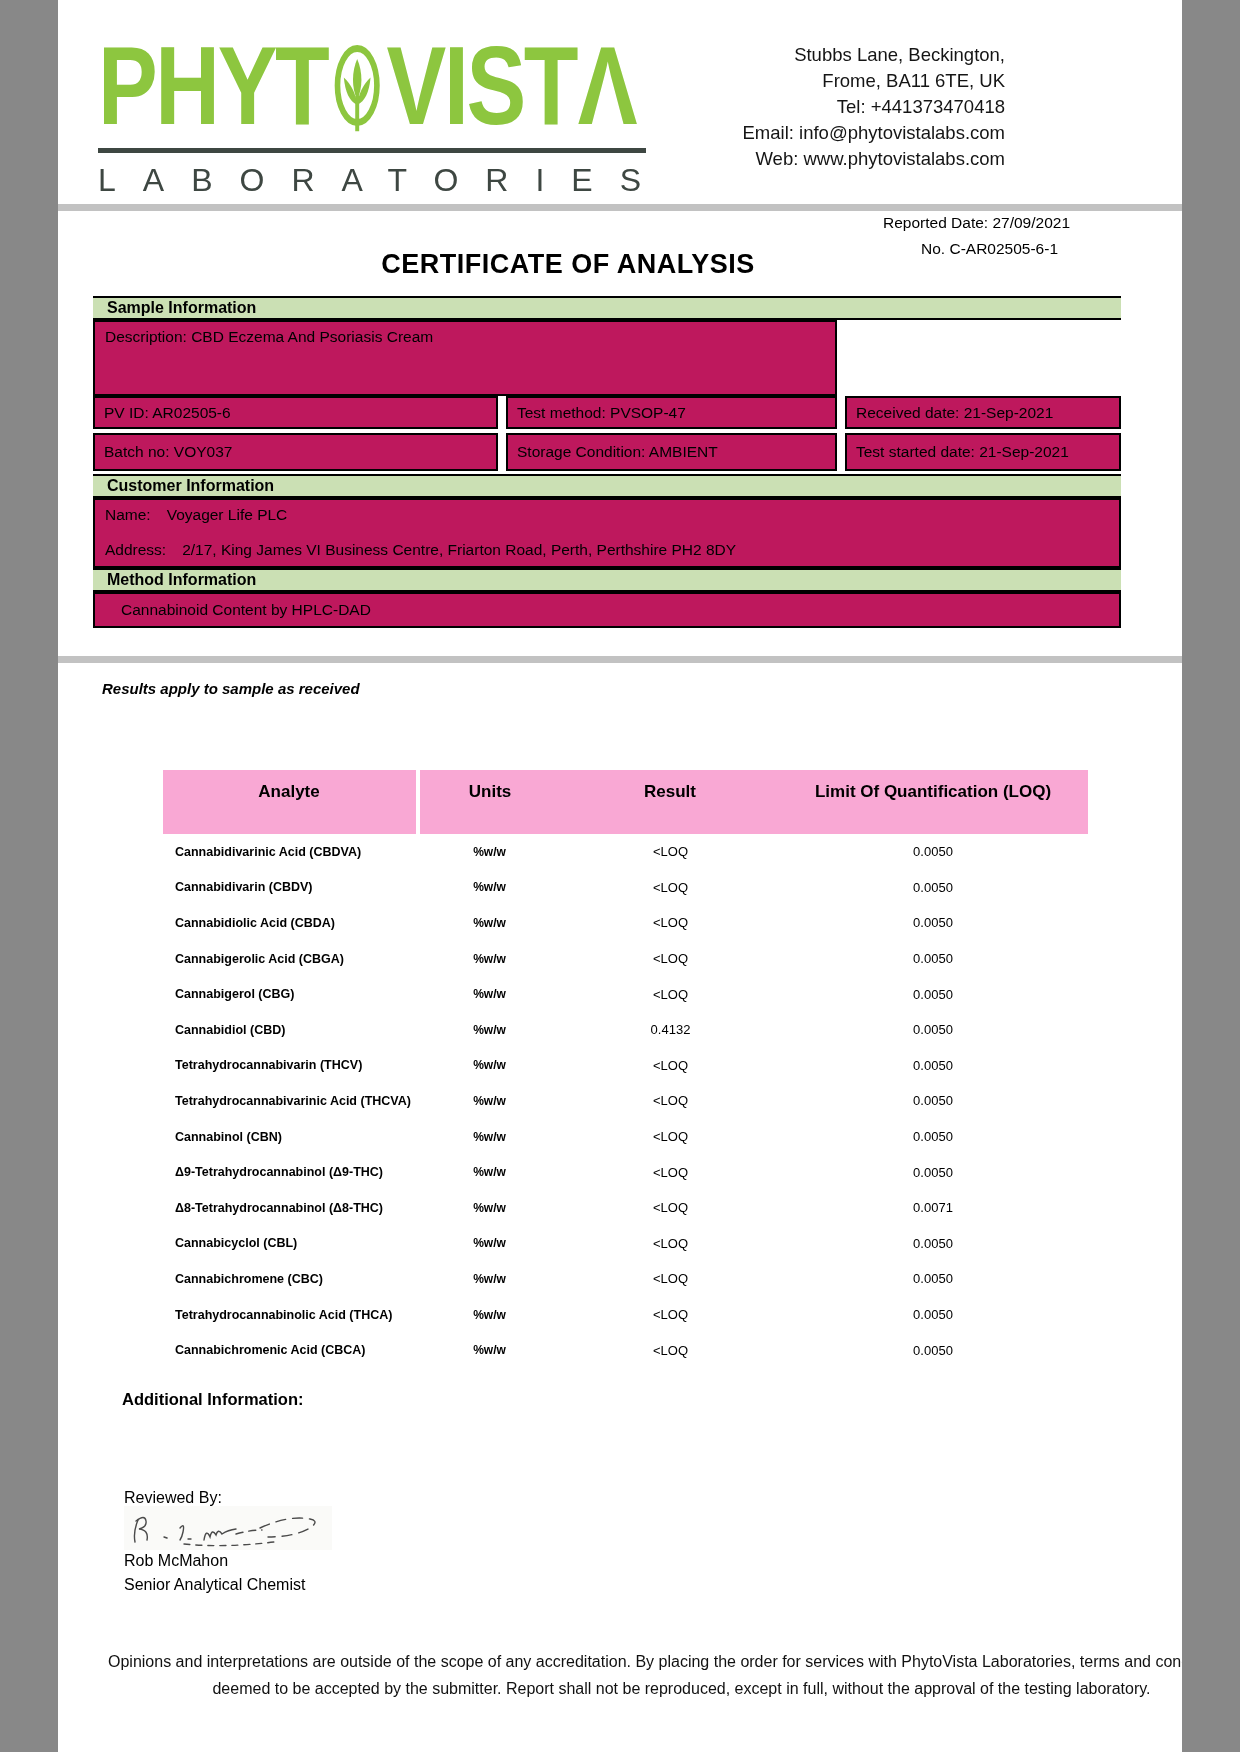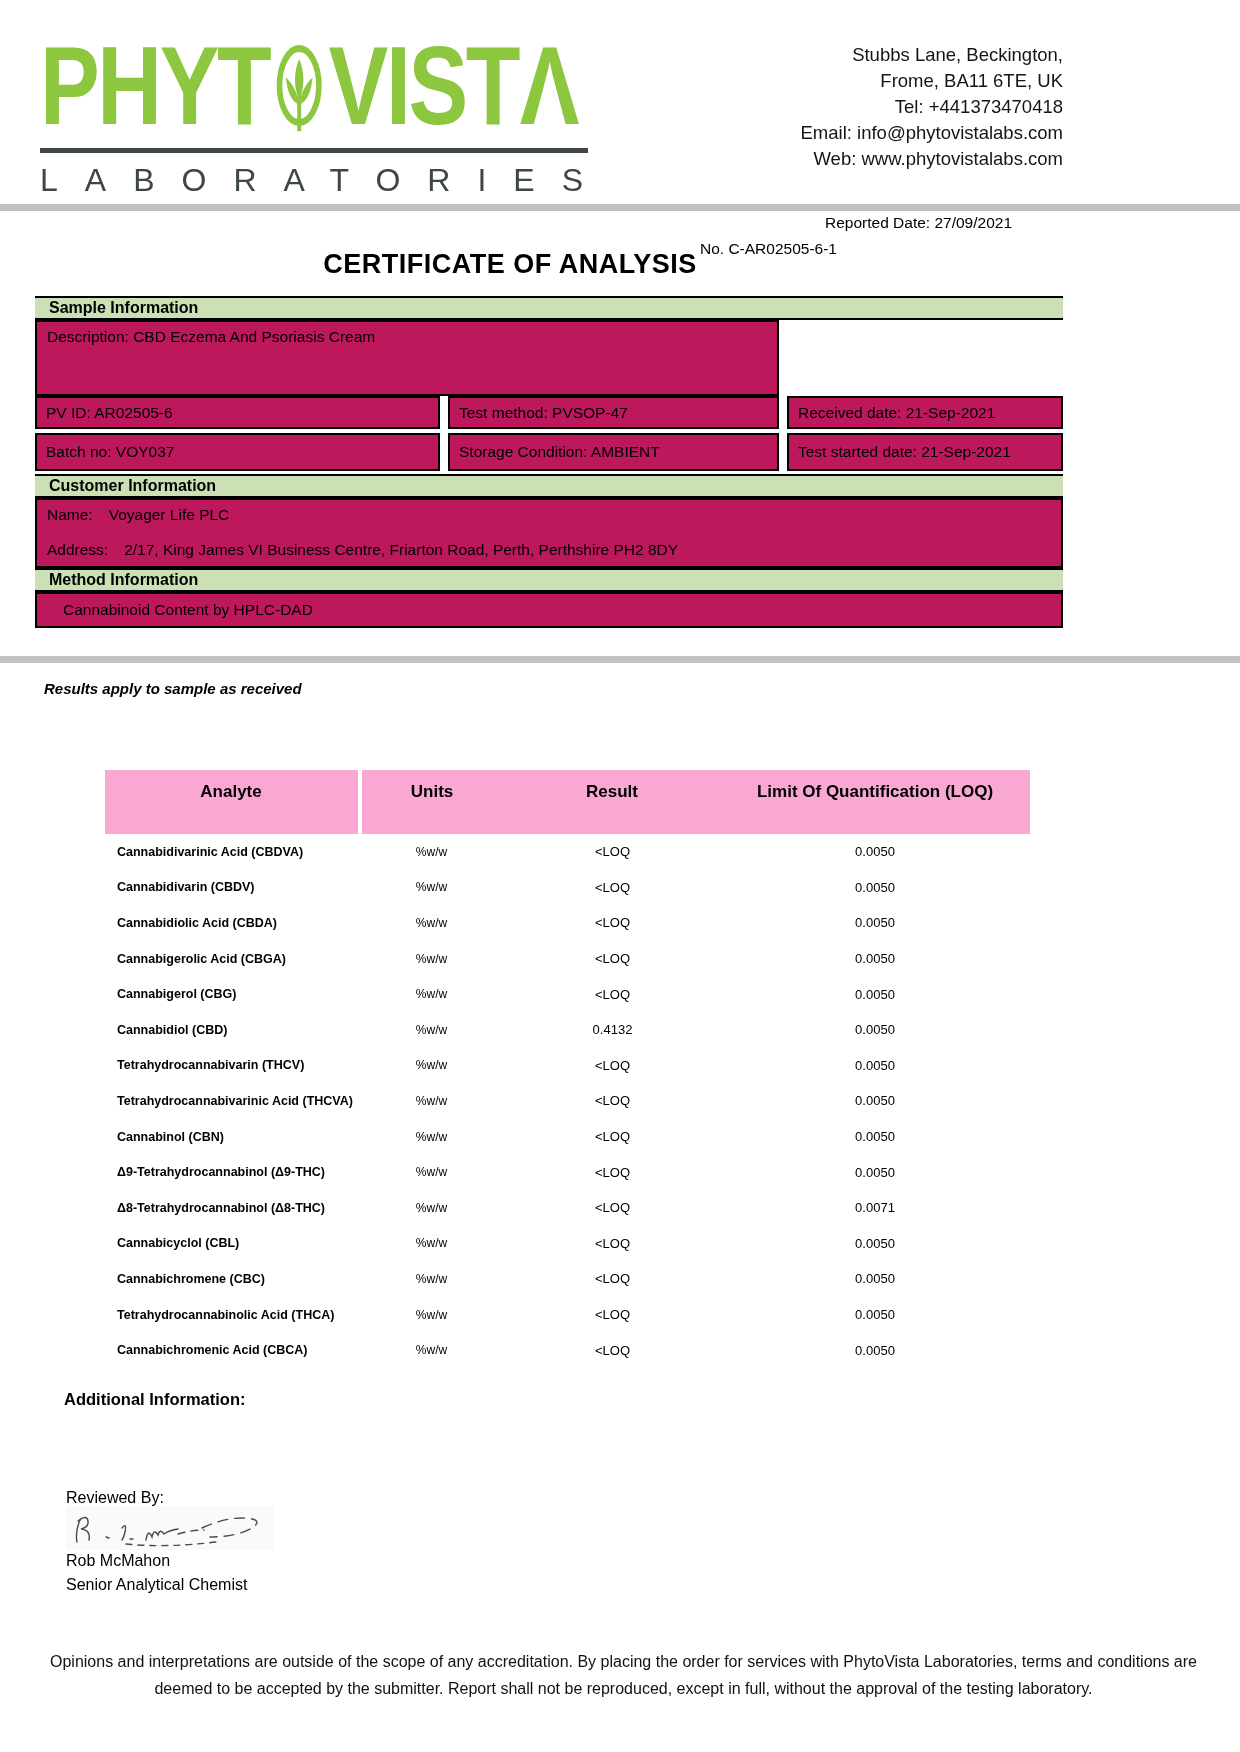--- a/index.html
+++ b/index.html
@@ -1,35 +1,35 @@
 <!DOCTYPE html>
 <html><head>
 <meta charset="utf-8">
 <style>
   * { margin:0; padding:0; box-sizing:border-box; }
   body { background:#888; font-family:"Liberation Sans", sans-serif; }
   .page {
-    position:relative; width:1240px; height:1752px; margin:0 auto;
+    position:relative; width:1124px; height:1752px; margin:0 auto;
     background:#ffffff; color:#000; overflow:hidden;
   }
   
   .logo { position:absolute; left:40px; top:30px; width:548px; }
   .brand { display:flex; align-items:center; gap:2px; transform:scaleX(.8); transform-origin:left top;
            font-size:112px; font-weight:bold; line-height:1; letter-spacing:-3px; color:#8dc63f; white-space:nowrap; }
   .brand svg { margin:6px 4px 0 4px; flex:0 0 auto; }
   .logo-line { width:548px; height:5px; background:#3e4742; margin:6px 0 9px 0; }
   .logo-sub { font-size:32px; color:#3e4742; letter-spacing:27px; margin-right:-27px; white-space:nowrap; font-weight:normal; }
   .contact { position:absolute; right:177px; top:42px; width:420px; text-align:right;
              font-size:18.5px; line-height:26px; color:#151515; }
   
   .rule { position:absolute; left:0; width:1240px; height:7px; background:#c2c2c2; }
   .rule1 { top:204px; } .rule2 { top:656px; }
   
   .reported { position:absolute; left:700px; top:214px; width:312px; text-align:right; font-size:15.5px; }
-  .report-no { position:absolute; left:700px; top:240px; width:312px; padding-right:12px; font-size:15.5px; }
+  .report-no { position:absolute; left:700px; top:240px; width:312px; text-align:right; padding-right:12px; font-size:15.5px; }
   .coa-title { position:absolute; left:0; top:249px; width:1020px; text-align:center;
                font-size:27px; font-weight:bold; letter-spacing:.5px; }
   
   .secbar { position:absolute; left:35px; width:1028px; height:24px; background:#cbe0b4;
             border-top:2px solid #000; border-bottom:2px solid #000;
             font-size:16px; font-weight:bold; padding:1px 0 0 14px; }
   .bar1 { top:296px; } .bar2 { top:474px; } .bar3 { top:568px; }
   .cell { position:absolute; border:2px solid #000; background:#be185d; font-size:15.5px; }
   .desc-cell   { left:35px;  top:320px; width:744px; height:76px; padding:6px 10px; }
   .cond-cell   { left:779px; top:320px; width:284px; height:76px; display:flex; align-items:center; padding-left:12px; }
@@ -47,21 +47,21 @@
   .note { position:absolute; left:44px; top:680px; font-size:15px; font-weight:bold; font-style:italic; }
   
   .rt-header { position:absolute; left:105px; top:770px; width:925px; height:64px; background:#f9a8d4; }
   .rt-header .hdiv { position:absolute; left:253px; top:0; width:4px; height:100%; background:#ffffff; }
   .rt-header .hl { position:absolute; top:12px; transform:translateX(-50%); font-size:17px; font-weight:bold; white-space:nowrap; }
   .hl-analyte { left:126px; } .hl-units { left:327px; } .hl-result { left:507px; } .hl-loq { left:770px; }
   .rt-body { position:absolute; left:105px; top:834px; width:925px; }
   .trow { display:grid; grid-template-columns:253px 147px 215px 310px; height:35.6px; align-items:center; }
   .tcell { white-space:nowrap; }
   .cell-analyte { padding-left:12px; font-weight:bold; font-size:12.5px; }
-  .cell-units   { text-align:center; font-weight:normal; font-size:12px; }
+  .cell-units   { text-align:center; font-weight:bold; font-size:12px; }
   .cell-result  { text-align:center; font-size:13px; }
   .cell-loq     { text-align:center; font-size:13px; }
   
   .addl { position:absolute; left:64px; top:1390px; font-size:16.5px; font-weight:bold; }
   .reviewed { position:absolute; left:66px; top:1489px; font-size:16px; }
   .sig { position:absolute; left:66px; top:1506px; width:208px; height:44px; background:#fafaf8; }
   .sig-name  { position:absolute; left:66px; top:1552px; font-size:16px; }
   .sig-title { position:absolute; left:66px; top:1576px; font-size:16px; }
   .footer { position:absolute; left:36px; top:1648px; width:1175px; font-size:16px; line-height:27px; color:#111;text-align:center; }
 </style>

